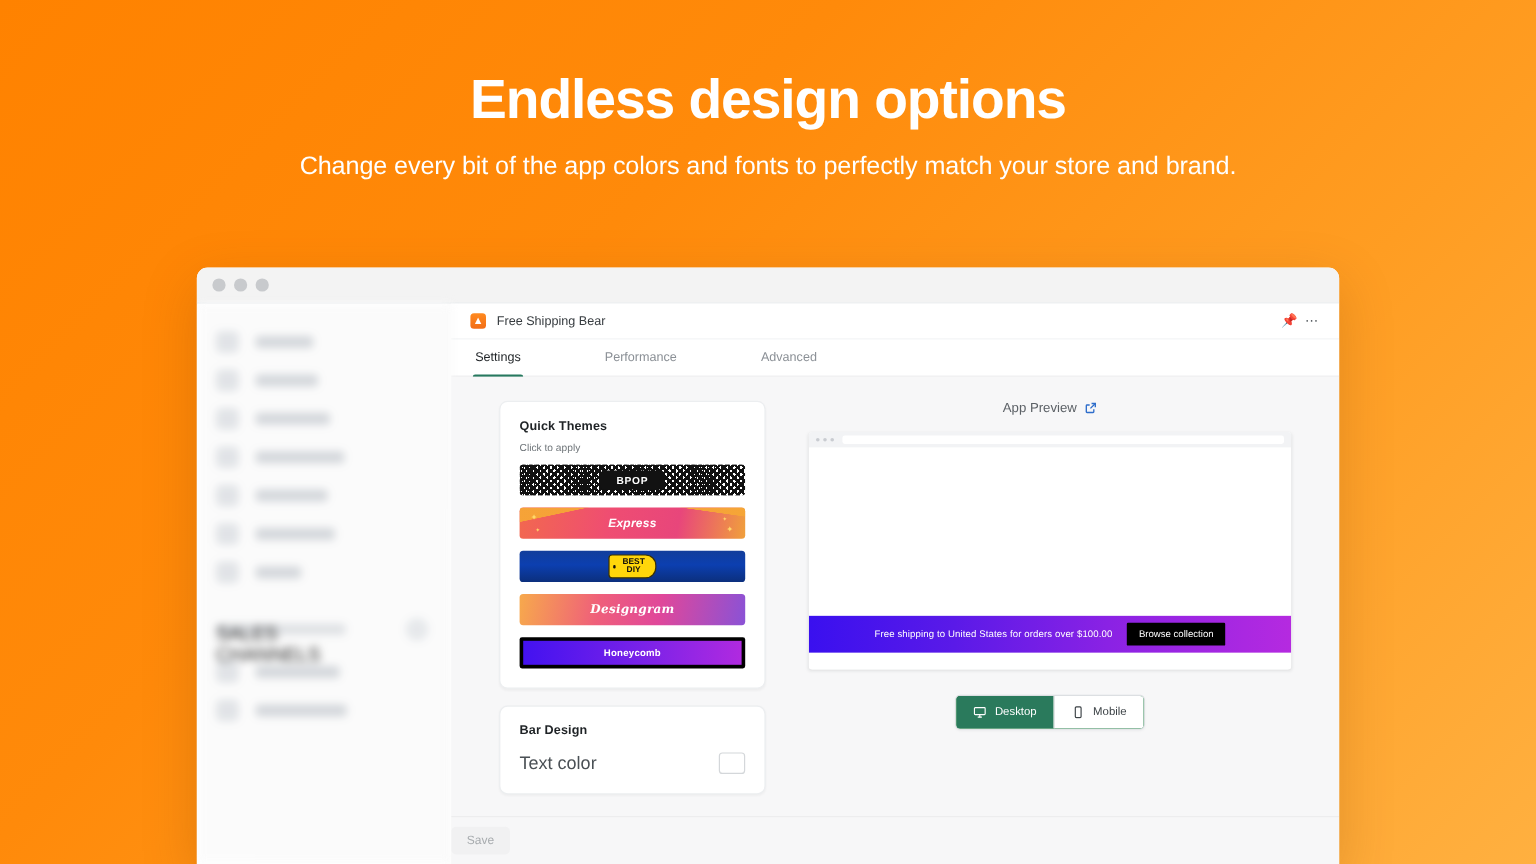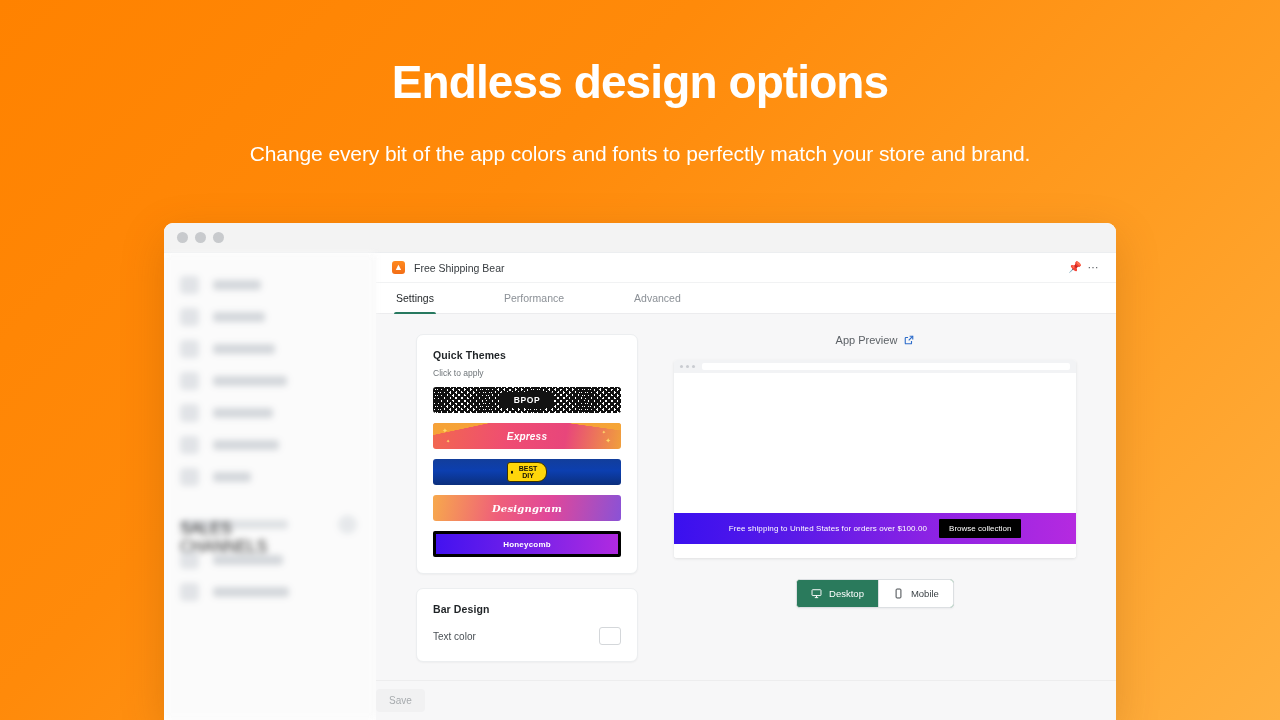--- a/index.html
+++ b/index.html
@@ -12,21 +12,21 @@
     position: relative;
   }
 
   
   .hero { width: 100%; text-align: center; padding-top: 58px; }
   .hero-title {
     font-size: 46px; font-weight: 700; color: #ffffff;
     letter-spacing: -0.9px; line-height: 1.06;
   }
   .hero-sub {
-    margin-top: 35px;
+    margin-top: 20px;
     font-size: 21px; font-weight: 400; color: #ffffff;
     letter-spacing: -0.1px;
   }
 
   
   .window {
     position: absolute; left: 164px; top: 223px;
     width: 952px; height: 497px;
     background: #ffffff;
     border-radius: 9px 9px 0 0;
@@ -185,21 +185,21 @@
     flex: 1; display: flex; align-items: center; justify-content: center;
     background: linear-gradient(90deg,#4312f0 0%, #7a22e8 55%, #b02ae0 100%);
   }
   .t-honey .theme-lbl { font-size: 8px; }
 
   .card-gap { height: 14px; }
   .row {
     display: flex; align-items: center; justify-content: space-between;
     margin-top: 12px;
   }
-  .row-lbl { font-size: 10px; color: #4a5055; }
+  .row-lbl { font-size: 15px; color: #4a5055; }
   .swatch { width: 22px; height: 18px; border: 1px solid #d4d7da; border-radius: 3px; background: #fff; }
 
   
   .rightcol { flex: 1; padding: 0 40px 0 36px; }
   .prev-head {
     display: flex; align-items: center; justify-content: center;
     gap: 7px; margin-bottom: 14px;
   }
   .prev-title { font-size: 11px; color: #5c6166; }
   .ext-ico { color: #2f6ecb; display: flex; }

